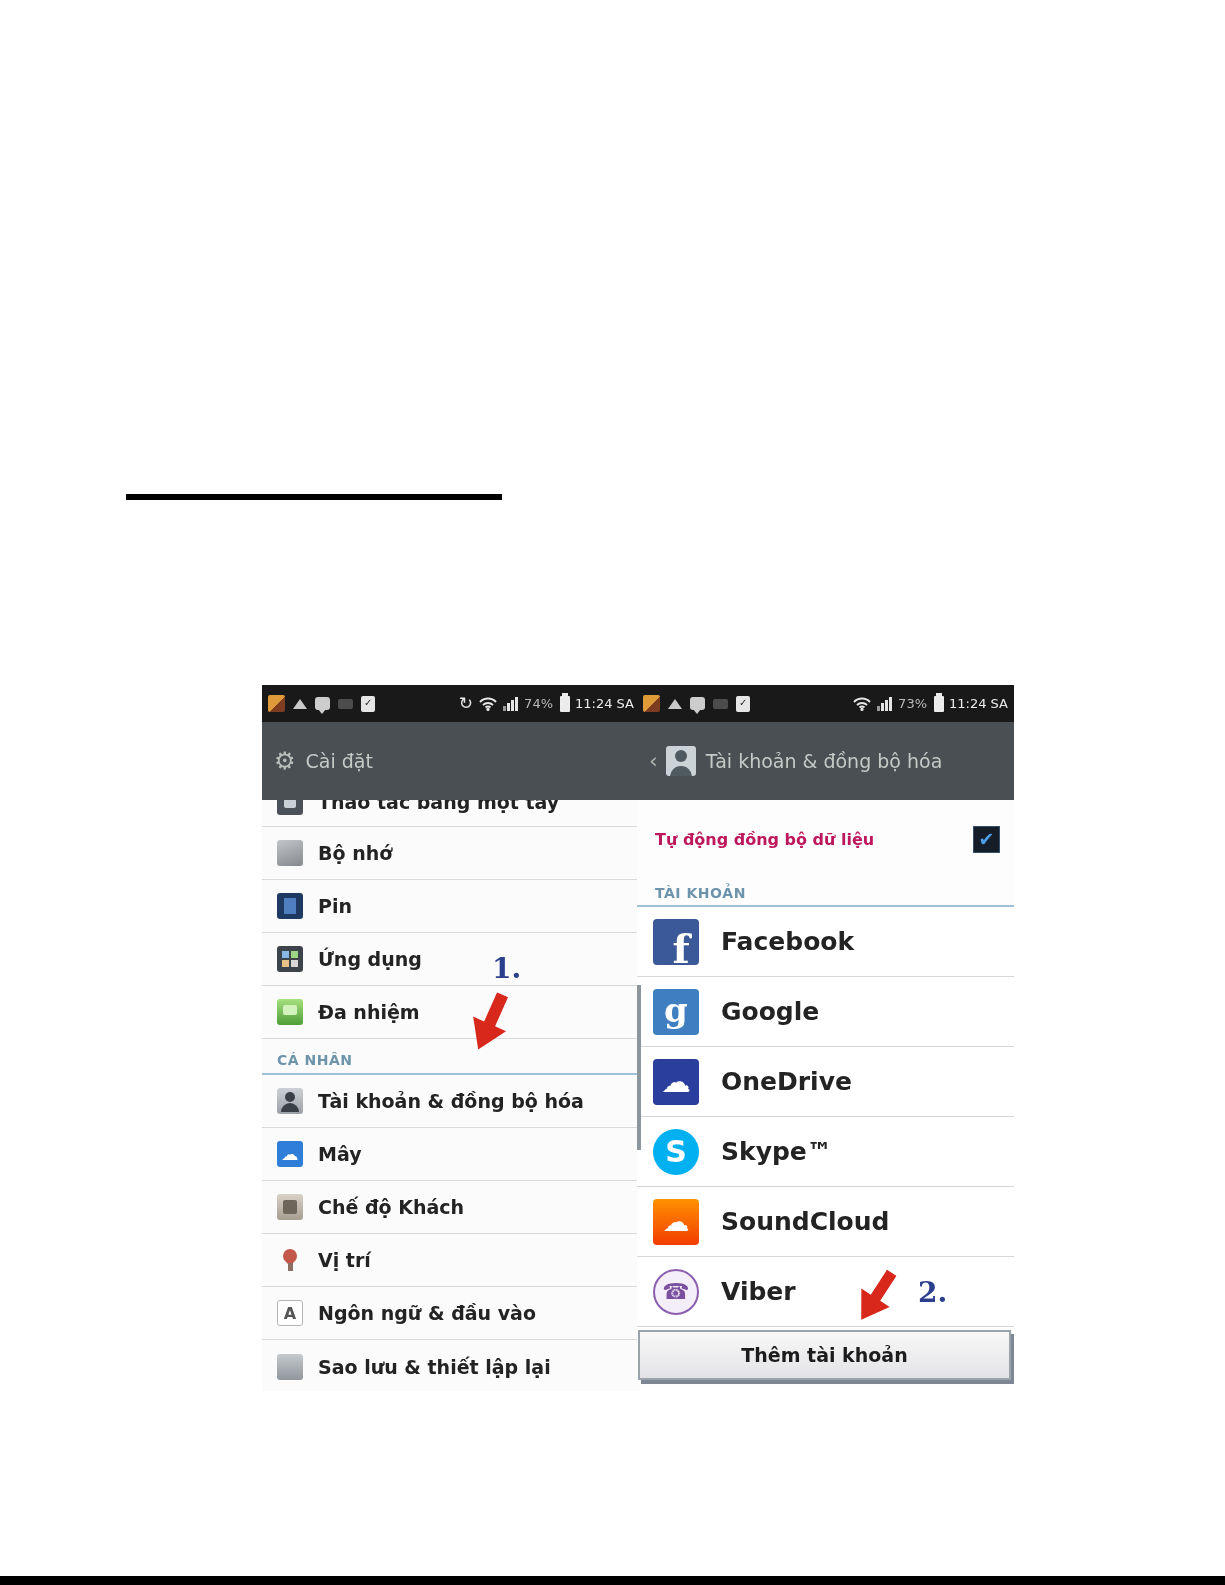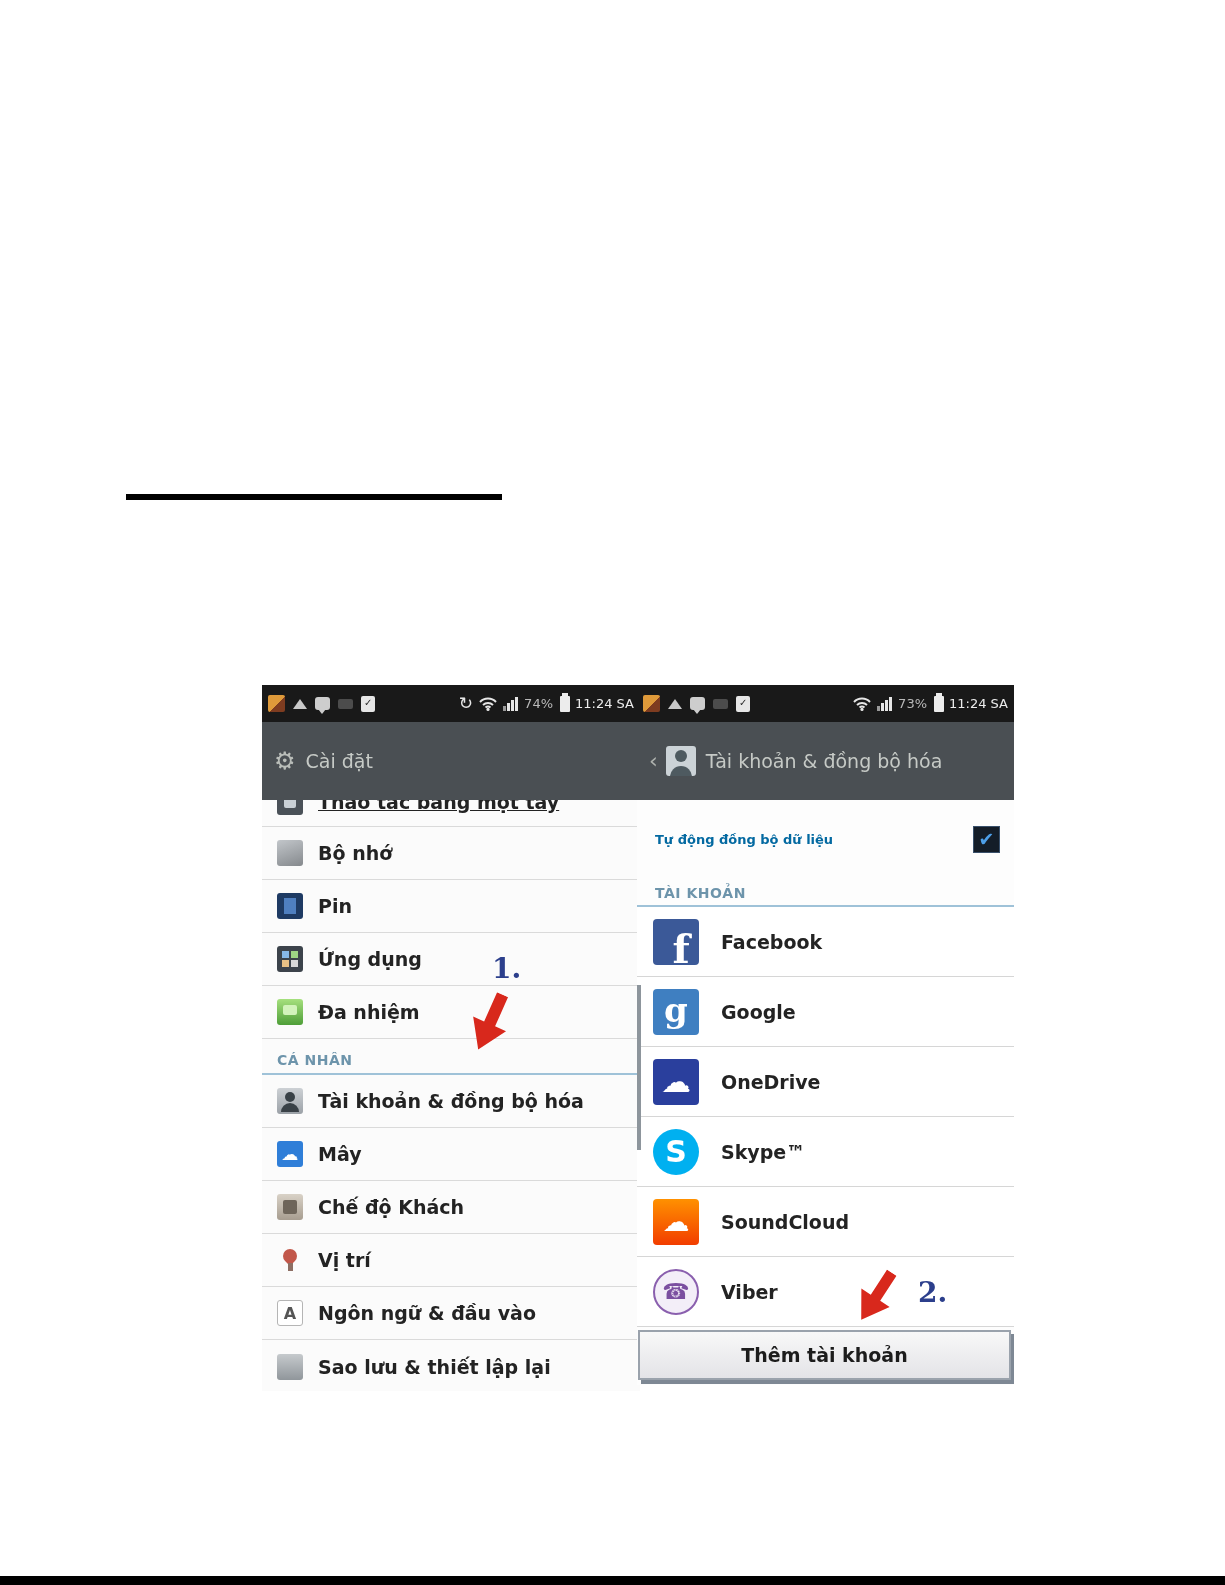--- a/index.html
+++ b/index.html
@@ -45,21 +45,21 @@
   .gear::after{content:"⚙";}
   .back{color:#aeb2ae;font-size:22px;line-height:1;margin-right:-2px;}
   .back::after{content:"‹";}
   .avatar{width:30px;height:30px;background:#ccd3d7;border-radius:3px;position:relative;overflow:hidden;flex:0 0 auto;}
   .avatar::before{content:"";position:absolute;left:9px;top:4px;width:12px;height:12px;border-radius:50%;background:#4e5a60;}
   .avatar::after{content:"";position:absolute;left:4px;bottom:-3px;width:22px;height:13px;border-radius:11px 11px 0 0;background:#4e5a60;}
 
   
   .lrow{box-sizing:border-box;height:53px;display:flex;align-items:center;gap:15px;padding-left:15px;
         border-bottom:1px solid #dadada;background:#fbfbfb;font-weight:bold;color:#232323;font-size:19px;white-space:nowrap;}
-  .lrow.cut-top{height:27px;overflow:hidden;text-decoration:underline;}
+  .lrow.cut-top{height:27px;overflow:hidden;}
   .lrow.cut-top > *{transform:translateY(-11px);}
   .lrow.cut-bottom{border-bottom:none;}
   .lsection{box-sizing:border-box;height:36px;display:flex;align-items:flex-end;padding:0 0 5px 15px;
             font-size:14px;font-weight:bold;letter-spacing:.5px;color:#6d94ab;border-bottom:2px solid #9fc2d8;background:#fbfbfb;text-align:center;}
 
   .ic{width:26px;height:26px;border-radius:3px;flex:0 0 auto;position:relative;}
   .ic-hand{background:#4a5158;}
   .ic-hand::after{content:"";position:absolute;inset:7px;background:#c9d0d6;border-radius:2px;}
   .ic-storage{background:linear-gradient(160deg,#c2c6ca,#85898d);}
   .ic-battery{background:#1e3a63;}
@@ -84,28 +84,28 @@
   .ic-lock{background:transparent;}
   .ic-lock::before{content:"";position:absolute;left:7px;top:1px;width:10px;height:10px;border:3px solid #9aa0a6;
       border-bottom:none;border-radius:8px 8px 0 0;box-sizing:border-box;width:13px;}
   .ic-lock::after{content:"";position:absolute;left:4px;top:10px;width:19px;height:13px;background:#d5ab3e;border-radius:2px;}
   .ic-language{background:#fff;border:1px solid #b5b5b5;box-sizing:border-box;display:flex;align-items:center;justify-content:center;}
   .ic-language::after{content:"A";font-weight:bold;color:#555;font-size:16px;}
   .ic-backup{background:linear-gradient(180deg,#c6cacd,#90969b);}
 
   
   .rtop{box-sizing:border-box;height:78px;display:flex;align-items:center;padding:0 14px 0 18px;
-        font-weight:bold;font-size:13px;color:#0369a1;background:#fdfdfd;}
+        font-weight:bold;font-size:16px;color:#be185d;background:#fdfdfd;}
   .chk{width:25px;height:25px;margin-left:auto;background:#141d28;border:1px solid #39506b;
        display:flex;align-items:center;justify-content:center;}
   .chk::after{content:"✔";color:#4d9fe8;font-size:19px;line-height:1;}
   .rsection{box-sizing:border-box;height:29px;display:flex;align-items:flex-end;padding:0 0 4px 18px;
             font-size:14px;font-weight:bold;letter-spacing:.5px;color:#6d94ab;border-bottom:2px solid #9fc2d8;background:#fdfdfd;}
   .arow{box-sizing:border-box;height:70px;display:flex;align-items:center;border-bottom:1px solid #d6d6d6;
-        background:#fff;font-weight:bold;font-size:19px;color:#232323;white-space:nowrap;}
+        background:#fff;font-weight:bold;font-size:25px;color:#232323;white-space:nowrap;}
   .aic{width:46px;height:46px;border-radius:4px;margin:0 22px 0 16px;flex:0 0 auto;position:relative;
        display:flex;align-items:center;justify-content:center;color:#fff;font-weight:bold;}
   .aic-facebook{background:#3b5998;overflow:hidden;font-family:"DejaVu Serif","Liberation Serif",serif;}
   .aic-facebook::after{content:"f";font-size:40px;position:relative;top:7px;left:5px;}
   .aic-google{background:#3f7fc1;font-family:"DejaVu Serif","Liberation Serif",serif;}
   .aic-google::after{content:"g";font-size:34px;margin-top:-4px;}
   .aic-onedrive{background:#2a3f9d;}
   .aic-onedrive::after{content:"☁";font-size:30px;}
   .aic-outlook{background:#1e69b3;}
   .aic-outlook::before{content:"o";position:absolute;left:5px;top:9px;width:21px;height:27px;background:#fff;color:#1e69b3;

